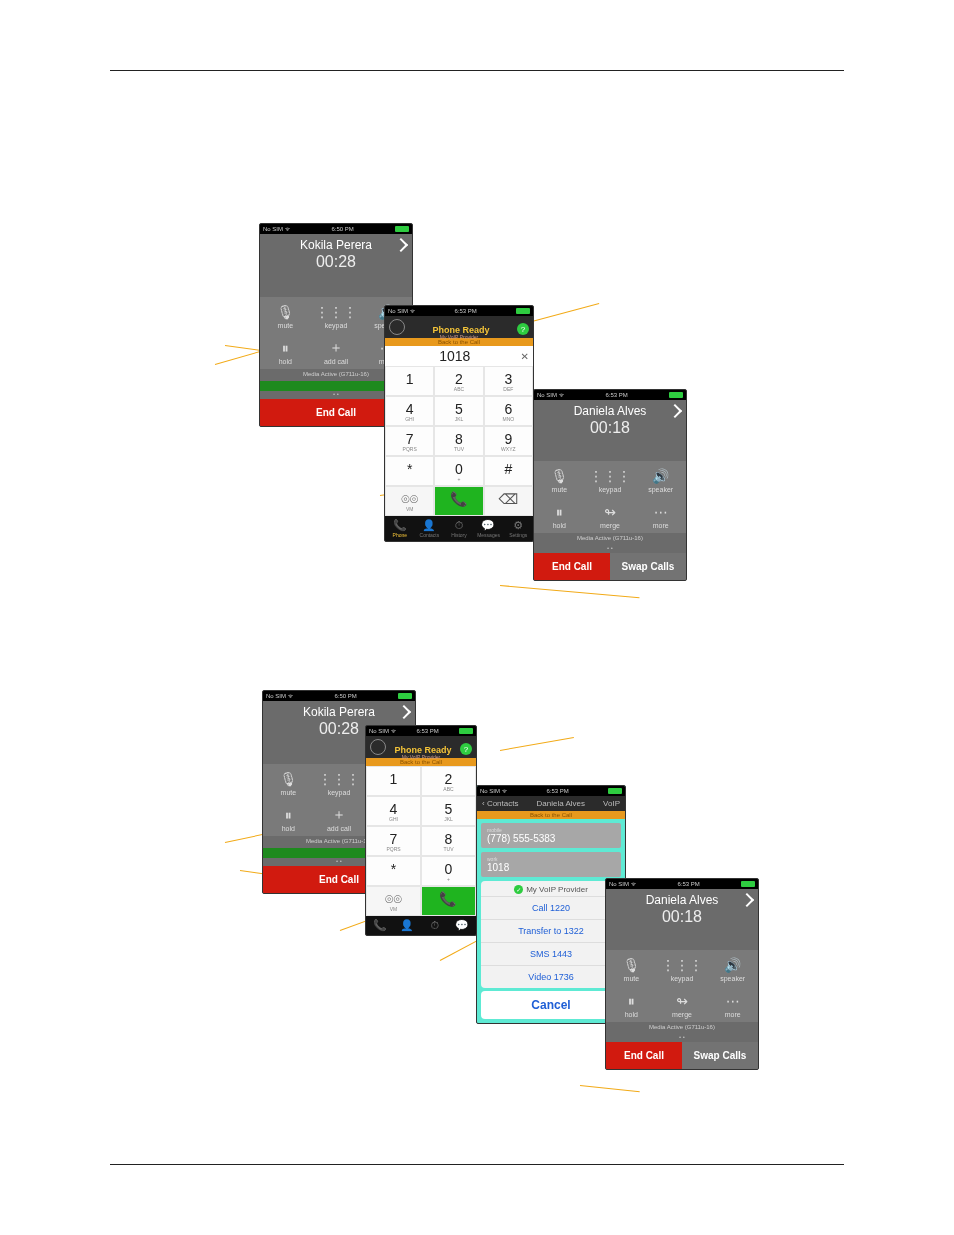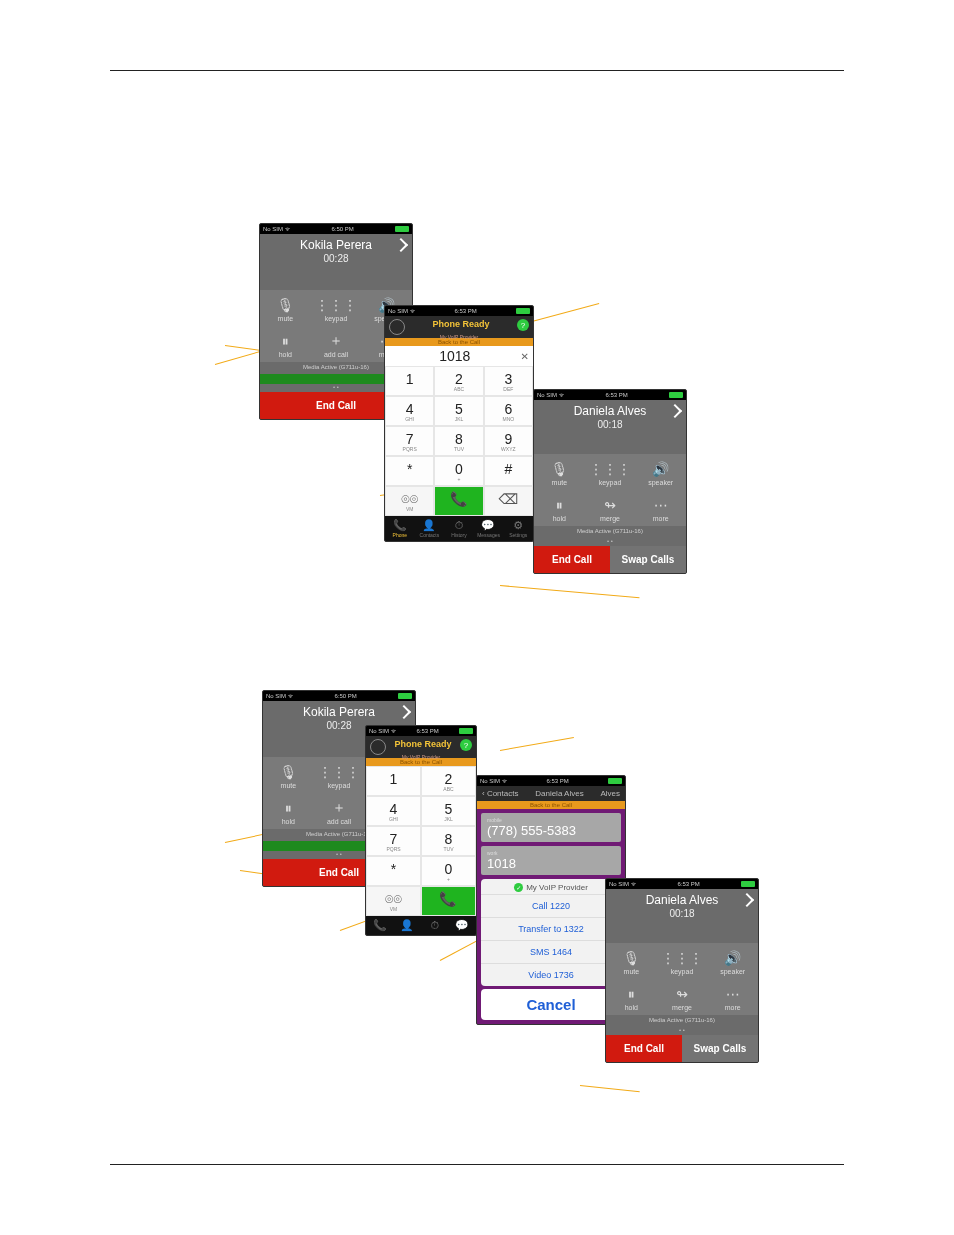--- a/index.html
+++ b/index.html
@@ -45,21 +45,21 @@
   }
   .statusbar .batt { width: 14px; height: 6px; background: #2ecc40; border-radius: 1px; }
 
   .callhead {
     text-align: center;
     padding: 4px 0 6px;
     position: relative;
     background: #6b6b6b;
   }
   .callhead .name { font-size: 12px; color: #fff; }
-  .callhead .timer { font-size: 10px; color: #eee; margin-top: 1px; }
+  .callhead .timer { font-size: 16px; color: #eee; margin-top: 1px; }
   .callhead .chev {
     position: absolute; right: 6px; top: 6px;
     width: 8px; height: 8px;
     border-right: 2px solid #fff; border-top: 2px solid #fff;
     transform: rotate(45deg);
   }
 
   .btnrow { display: flex; }
   .cbtn {
     flex: 1;
@@ -84,21 +84,21 @@
     padding: 8px 0;
     color: #fff;
   }
   .ab-red { background: #d11a0f; }
   .ab-blue { background: #737373; }
 
   
   .dialer { width: 148px; }
   .dialer .top {
     background: #2b2b2b;
-    display: flex; align-items: flex-start; gap:4px;
+    display: flex; align-items: flex-end; gap:4px;
     padding: 3px 4px;
     position: relative;
   }
   .dialer .top .wheel { width: 14px; height:14px; border:1px solid #888; border-radius:50%; position:relative;}
   .dialer .top .title { flex:1; text-align:center; font-size:9px; color:#f3c338; font-weight:600;}
   .dialer .top .sub { position:absolute; left:0; right:0; bottom:-2px; text-align:center; font-size:5px; color:#c98;}
   .dialer .top .help { width:12px; height:12px; border-radius:50%; background:#2ecc40; color:#fff; font-size:8px; display:flex;align-items:center;justify-content:center;}
   .dialer .banner { background:#e8991d; color:#8a5200; text-align:center; font-size:6px; padding:1px 0;}
   .numrow { display:flex; align-items:center; background:#fff; color:#222; padding:2px 4px; }
   .numrow .num { flex:1; text-align:center; font-size:14px; font-weight:500; }
@@ -114,39 +114,39 @@
   .key .s { font-size:5px; color:#888; }
   .key.call { background:#1fb41f; color:#fff; }
   .key.vm, .key.bs { background:#f6f6f6; color:#555; }
 
   .nav { display:flex; background:#111; }
   .nav .ni { flex:1; text-align:center; padding:3px 0; font-size:5px; color:#777;}
   .nav .ni.active { color:#f3c338; }
   .nav .ni .ic { font-size:11px; display:block; }
 
   
-  .csheet { width: 148px; background:#701a75; }
+  .csheet { width: 148px; background:#5eead4;margin-top:10px; }
   .csheet .chead {
     display:flex; align-items:center; justify-content:space-between;
     background:#2b2b2b; padding:3px 5px; font-size:8px; color:#bbb;
   }
   .csheet .banner2 { background:#e8991d; text-align:center; font-size:6px; padding:1px 0; color:#8a5200;}
   .card { background:#a7a7a7; padding:4px 6px; margin:4px 4px; border-radius:2px;}
   .card .lab { font-size:5px; color:#ddd;}
-  .card .val { font-size:13px; color:#fff;}
+  .card .val { font-size:10px; color:#fff;}
   .sheet {
     background:#f2f2f2; border-radius:4px; margin:4px 4px 0 4px; overflow:hidden;
     color:#1f5fd6; text-align:center;
   }
   .sheet .hdr { font-size:8px; color:#555; padding:4px 0 2px; display:flex; align-items:center; justify-content:center; gap:3px;}
   .sheet .hdr .dot { width:9px;height:9px;border-radius:50%;background:#2ecc40;color:#fff;font-size:6px;display:flex;align-items:center;justify-content:center;}
   .sheet .opt { padding:6px 0; font-size:9px; border-top:1px solid #ddd;}
   .sheet-cancel {
     background:#fff; margin:3px 4px 4px 4px; border-radius:4px;
-    text-align:center; font-size:15px; font-weight:600; color:#1f5fd6; padding:7px 0;
+    text-align:center; font-size:12px; font-weight:600; color:#1f5fd6; padding:7px 0;
   }
 
   
   .line {
     position:absolute;
     background:#f2aa17;
     height:1px;
     transform-origin: left center;
   }
 </style>
@@ -495,39 +495,39 @@
 
     <div class="phone csheet" style="left:476px; top:775px;">
       <div class="statusbar">
           <span>No SIM  ᯤ</span>
           <span>6:53 PM</span>
           <span class="batt"></span>
         </div>
       <div class="chead">
         <span>‹ <span>Contacts</span></span>
         <span>Daniela Alves</span>
-        <span>Alves</span>
+        <span>VoIP</span>
       </div>
       <div class="banner2">Back to the Call</div>
       <div class="card">
         <div class="lab">mobile</div>
         <div class="val">(778) 555-5383</div>
       </div>
       <div class="card">
         <div class="lab">work</div>
         <div class="val">1018</div>
       </div>
       <div class="sheet">
         <div class="hdr">
             <span class="dot">✓</span>
             <span>My VoIP Provider</span>
           </div>
         <div class="opt">Call 1220</div>
         <div class="opt">Transfer to 1322</div>
-        <div class="opt">SMS 1464</div>
+        <div class="opt">SMS 1443</div>
         <div class="opt">Video 1736</div>
       </div>
       <div class="sheet-cancel">Cancel</div>
     </div>
 
     <div class="phone" style="left:605px; top:878px; width:152px;">
       <div class="statusbar">
           <span>No SIM  ᯤ</span>
           <span>6:53 PM</span>
           <span class="batt"></span>

